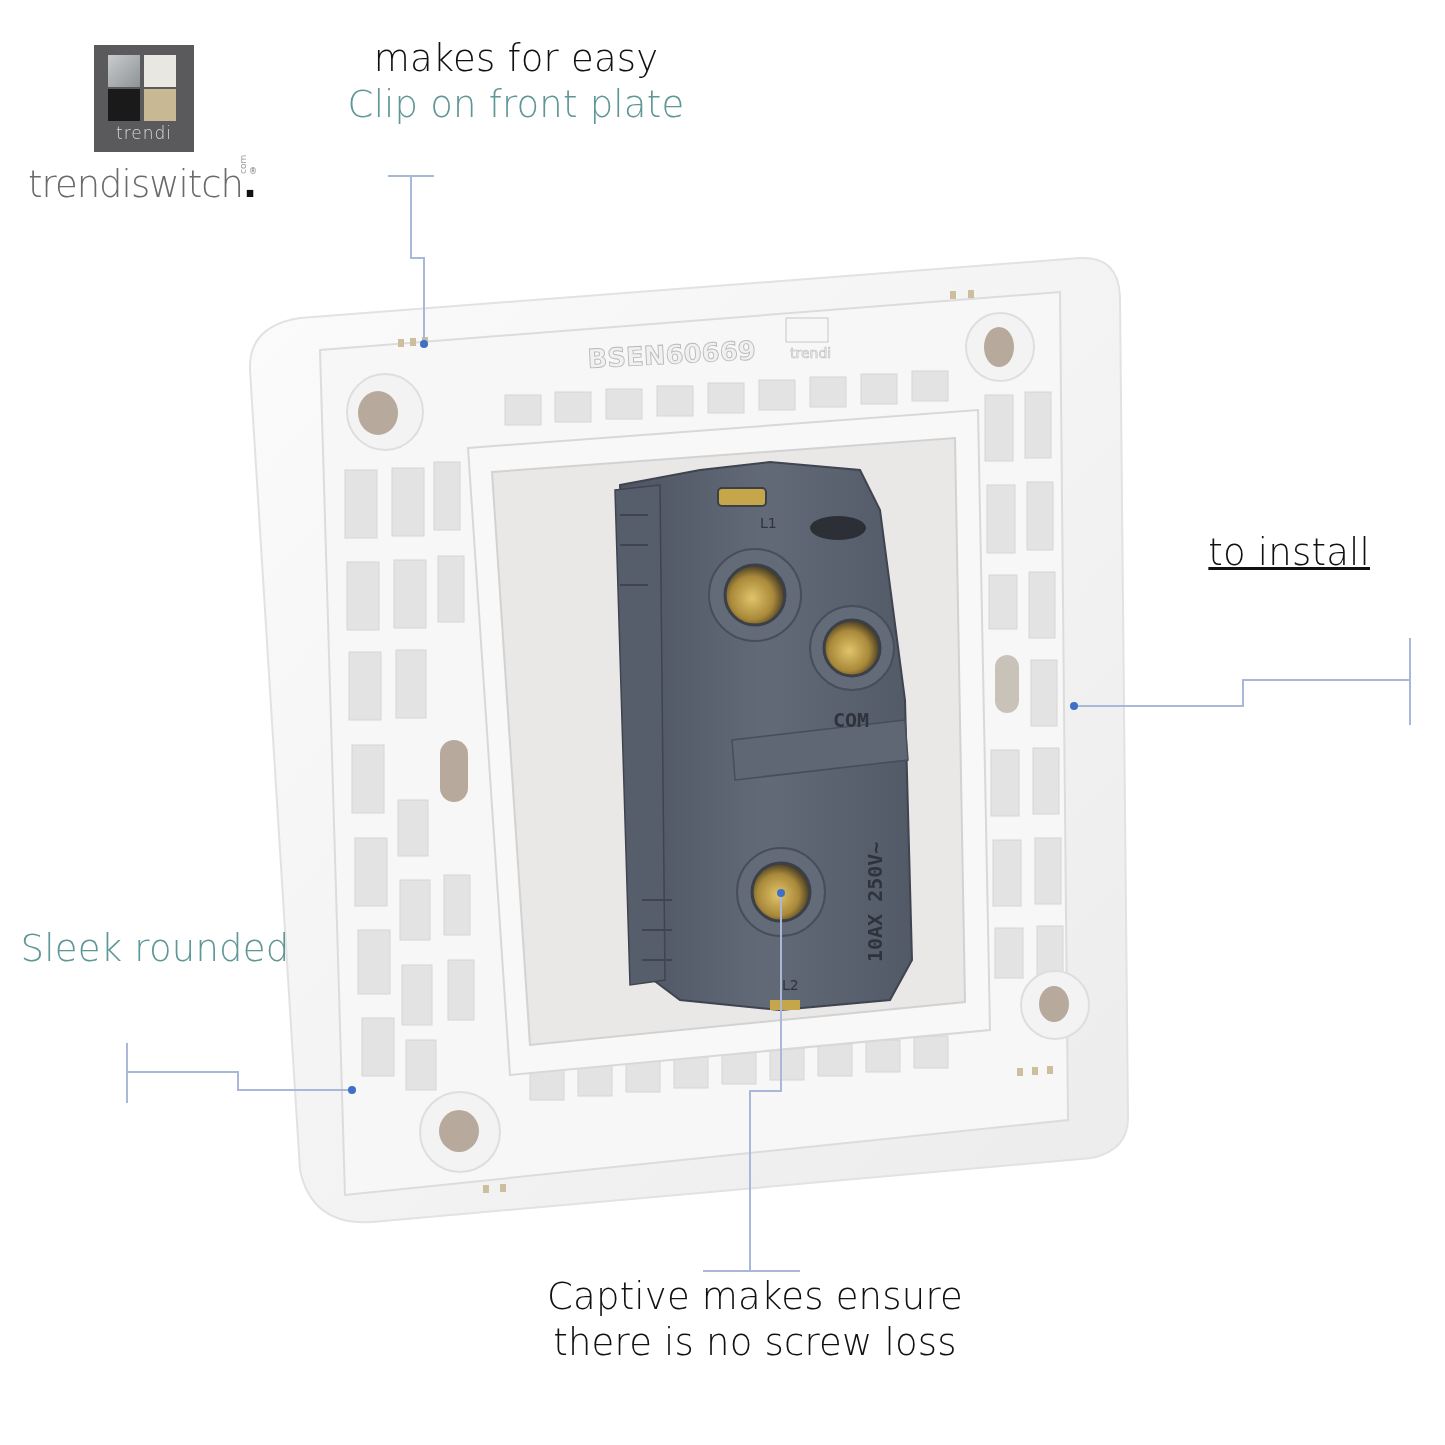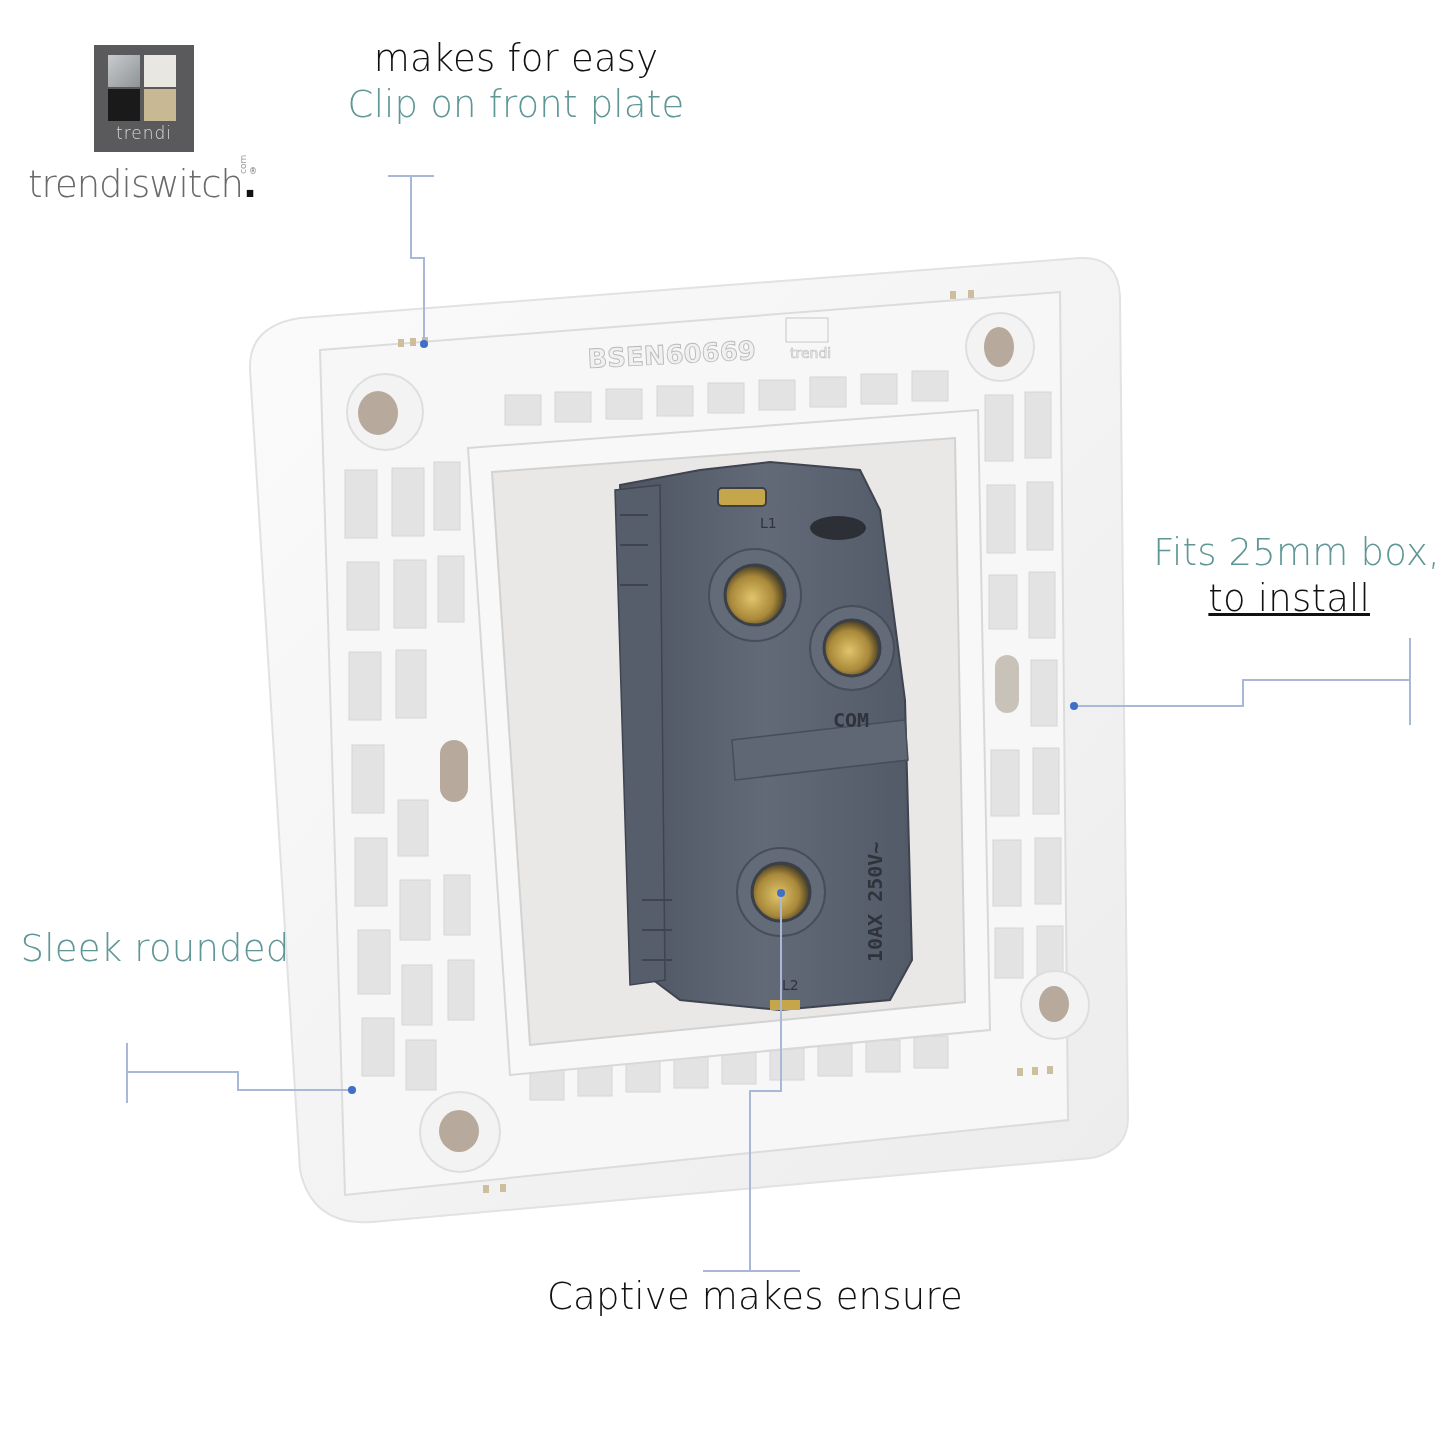--- a/index.html
+++ b/index.html
@@ -207,23 +207,23 @@
     <circle cx="781" cy="893" r="4"></circle>
   </g>
 </svg>
 
 <div class="callout" style="left:330px; top:36px; width:372px;">
   <span class="line">makes for easy</span>
   <span class="line accent">Clip on front plate</span>
 </div>
 
 <div class="callout" style="left:1140px; top:530px; width:300px; text-align:right;">
-  <span class="line accent">Fits 25mm box,</span>
   <span class="line" style="padding-right:70px;text-decoration:underline;">to install</span>
 </div>
 
 <div class="callout" style="left:0px; top:902px; width:310px;margin-top:24px;">
   <span class="line accent">Sleek rounded</span>
 </div>
 
 <div class="callout" style="left:520px; top:1274px; width:470px;">
   <span class="line">Captive makes ensure</span>
+  <span class="line">there is no screw loss</span>
 </div>
 
 </body></html>

